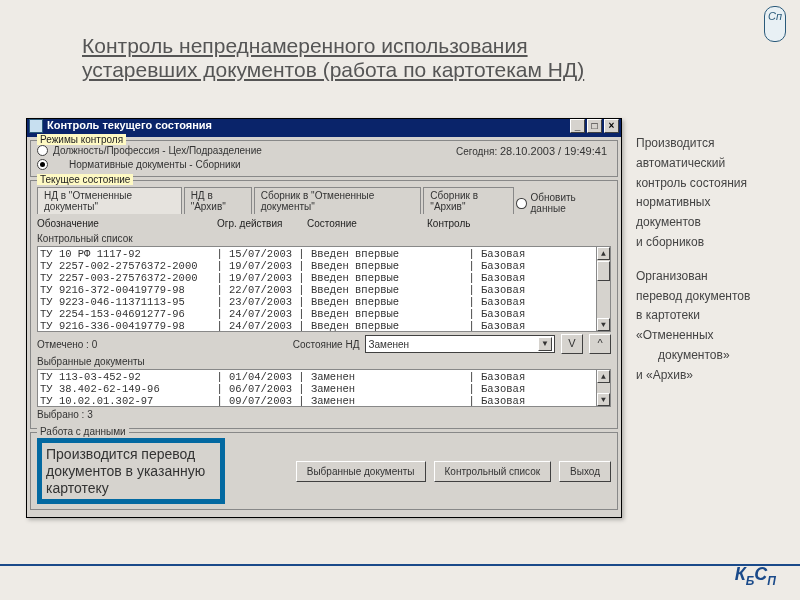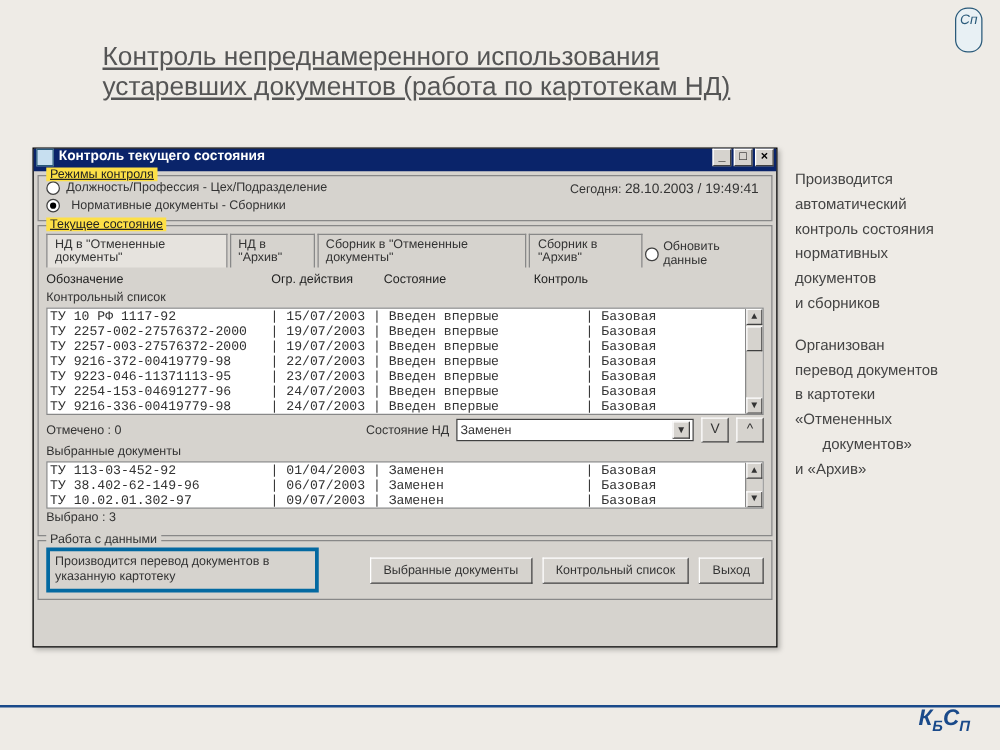--- a/index.html
+++ b/index.html
@@ -59,21 +59,21 @@
     background: #d6d3ce; border: 1px solid #fff;
     border-right-color:#404040; border-bottom-color:#404040;
     font-size: 10px; line-height: 11px; text-align: center; color:#000;
   }
   .group {
     border: 1px solid #888; margin: 3px; padding: 4px 6px 6px;
     position: relative;
   }
   .group > .label {
     position: absolute; top: -7px; left: 6px;
-    background: #fde047; padding: 0 3px; font-size: 10px; color:#222;text-decoration:underline;
+    background: #fef9c3; padding: 0 3px; font-size: 10px; color:#222;
   }
   .radio-row { display:flex; gap:14px; align-items:center; }
   .radio { width:11px; height:11px; border-radius:50%; border:1px solid #404040; background:#fff; display:inline-flex; align-items:center; justify-content:center;}
   .radio.checked::after { content:''; width:5px; height:5px; border-radius:50%; background:#000;}
   .today { position:absolute; top:4px; right:10px; font-size:10px;}
   .today .dt { font-size:11px; }
 
   .tabs { display:flex; gap:2px; margin: 2px 6px 0; align-items:flex-end;}
   .tab {
     background:#d6d3ce; border:1px solid #888; border-bottom:none;
@@ -103,21 +103,21 @@
 
   .thin-label { margin: 2px 6px; font-size:10px;}
   .mid-row { display:flex; align-items:center; gap:6px; margin: 2px 6px;}
   .combo { flex:1; height:18px; background:#fff; border:1px solid #404040; display:flex; align-items:center; padding:0 2px; font-size:10px;}
   .combo .dd { margin-left:auto; width:14px; height:14px; background:#d6d3ce; border:1px solid #fff; border-right-color:#404040; border-bottom-color:#404040; text-align:center; font-size:8px; line-height:12px;}
   .sq-btn { width:22px; height:20px; background:#d6d3ce; border:1px solid #fff; border-right-color:#404040; border-bottom-color:#404040; text-align:center; line-height:17px; font-size:11px;}
 
   .bottom-area { margin: 3px; border:1px solid #888; padding:5px 6px; position:relative;}
   .bottom-area .label { position:absolute; top:-7px; left:6px; background:#d6d3ce; padding:0 3px; font-size:10px;}
   .bottom-area .inner { display:flex; align-items:center; gap:8px;}
-  .hintbox { width: 218px; border:3px solid #0369a1; padding:3px 4px; font-size:10px; color:#333; line-height:1.2;}
+  .hintbox { width: 188px; border:5px solid #0369a1; padding:3px 4px; font-size:14px; color:#333; line-height:1.2;}
   .btn { background:#d6d3ce; border:1px solid #fff; border-right-color:#404040; border-bottom-color:#404040; padding: 4px 10px; font-size:10px;}
   .spacer-flex{flex:1;}
 </style>
 </head>
 <body>
 
 <div class="corner-logo">Сп</div>
 
 <div class="page-title">Контроль непреднамеренного использования устаревших документов (работа по картотекам НД)</div>
 
@@ -147,21 +147,21 @@
     <div class="win-btn">×</div>
   </div>
 
   <div class="group" style="margin-bottom:2px;">
     <div class="label">Режимы контроля</div>
     <div class="radio-row" style="flex-direction:column; align-items:flex-start; gap:3px;">
       <div style="display:flex; align-items:center; gap:5px;">
         <span class="radio"></span>
         <span>Должность/Профессия - Цех/Подразделение</span>
       </div>
-      <div style="display:flex; align-items:center; gap:9px;">
+      <div style="display:flex; align-items:center; gap:21px;">
         <span class="radio checked"></span>
         <span>Нормативные документы - Сборники</span>
       </div>
     </div>
     <div class="today">
       <span>Сегодня:</span>
       <span class="dt">28.10.2003 / 19:49:41</span>
     </div>
   </div>
 

